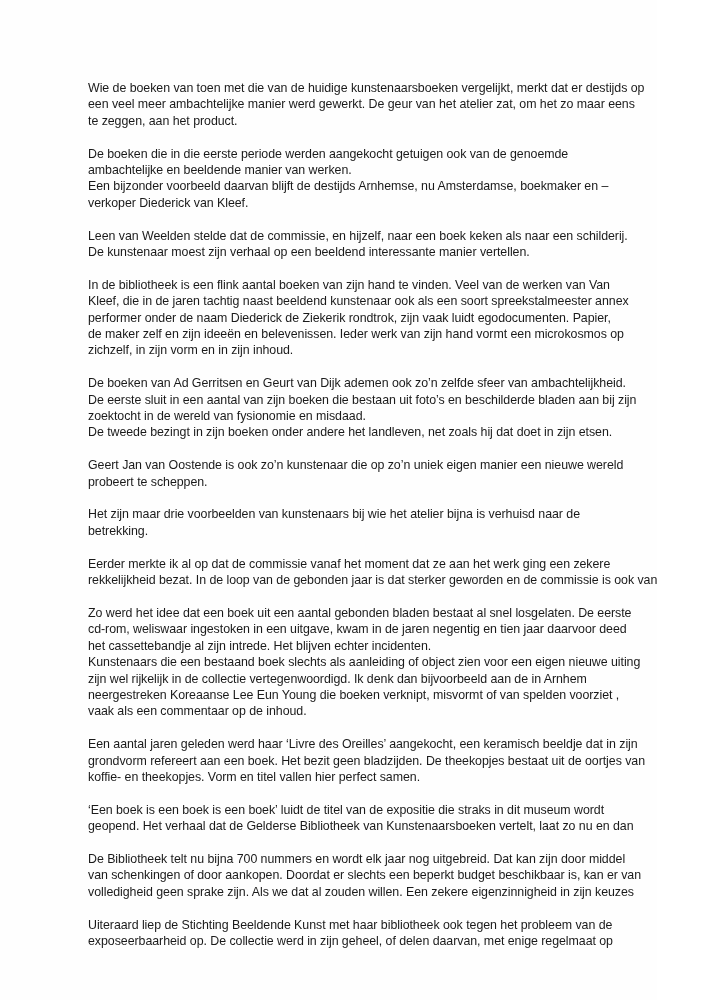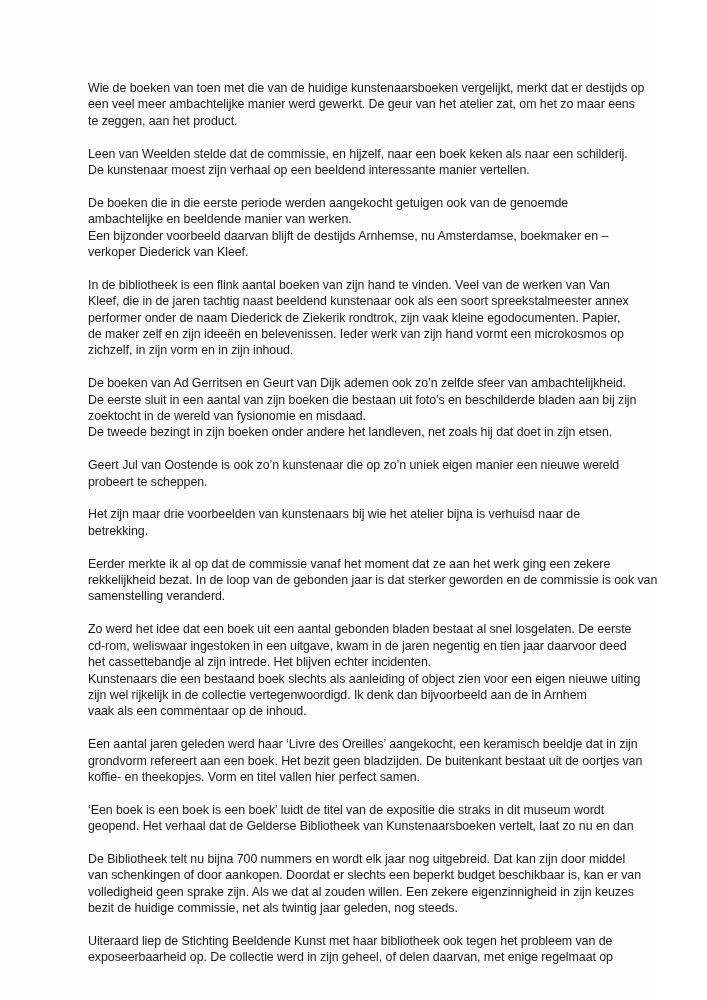--- a/index.html
+++ b/index.html
@@ -24,87 +24,86 @@
 <div class="page">
   <div class="text-block">
 
     <p class="para">
       <span class="line">Wie de boeken van toen met die van de huidige kunstenaarsboeken vergelijkt, merkt dat er destijds op</span>
       <span class="line">een veel meer ambachtelijke manier werd gewerkt. De geur van het atelier zat, om het zo maar eens</span>
       <span class="line">te zeggen, aan het product.</span>
     </p>
 
     <p class="para">
-      <span class="line">Leen van Weelden stelde dat de commissie, en hijzelf, naar een boek keken als naar een schilderij.</span>
-      <span class="line">De kunstenaar moest zijn verhaal op een beeldend interessante manier vertellen.</span>
-    </p>
-
-    <p class="para">
       <span class="line">De boeken die in die eerste periode werden aangekocht getuigen ook van de genoemde</span>
       <span class="line">ambachtelijke en beeldende manier van werken.</span>
       <span class="line">Een bijzonder voorbeeld daarvan blijft de destijds Arnhemse, nu Amsterdamse, boekmaker en –</span>
       <span class="line">verkoper Diederick van Kleef.</span>
     </p>
 
     <p class="para">
+      <span class="line">Leen van Weelden stelde dat de commissie, en hijzelf, naar een boek keken als naar een schilderij.</span>
+      <span class="line">De kunstenaar moest zijn verhaal op een beeldend interessante manier vertellen.</span>
+    </p>
+
+    <p class="para">
       <span class="line">In de bibliotheek is een flink aantal boeken van zijn hand te vinden. Veel van de werken van Van</span>
       <span class="line">Kleef, die in de jaren tachtig naast beeldend kunstenaar ook als een soort spreekstalmeester annex</span>
-      <span class="line">performer onder de naam Diederick de Ziekerik rondtrok, zijn vaak kleine egodocumenten. Papier,</span>
+      <span class="line">performer onder de naam Diederick de Ziekerik rondtrok, zijn vaak luidt egodocumenten. Papier,</span>
       <span class="line">de maker zelf en zijn ideeën en belevenissen. Ieder werk van zijn hand vormt een microkosmos op</span>
       <span class="line">zichzelf, in zijn vorm en in zijn inhoud.</span>
     </p>
 
     <p class="para">
       <span class="line">De boeken van Ad Gerritsen en Geurt van Dijk ademen ook zo’n zelfde sfeer van ambachtelijkheid.</span>
       <span class="line">De eerste sluit in een aantal van zijn boeken die bestaan uit foto’s en beschilderde bladen aan bij zijn</span>
       <span class="line">zoektocht in de wereld van fysionomie en misdaad.</span>
       <span class="line">De tweede bezingt in zijn boeken onder andere het landleven, net zoals hij dat doet in zijn etsen.</span>
     </p>
 
     <p class="para">
-      <span class="line">Geert Jul van Oostende is ook zo’n kunstenaar die op zo’n uniek eigen manier een nieuwe wereld</span>
+      <span class="line">Geert Jan van Oostende is ook zo’n kunstenaar die op zo’n uniek eigen manier een nieuwe wereld</span>
       <span class="line">probeert te scheppen.</span>
     </p>
 
     <p class="para">
       <span class="line">Het zijn maar drie voorbeelden van kunstenaars bij wie het atelier bijna is verhuisd naar de</span>
       <span class="line">betrekking.</span>
     </p>
 
     <p class="para">
       <span class="line">Eerder merkte ik al op dat de commissie vanaf het moment dat ze aan het werk ging een zekere</span>
       <span class="line">rekkelijkheid bezat. In de loop van de gebonden jaar is dat sterker geworden en de commissie is ook van</span>
-      <span class="line">samenstelling veranderd.</span>
     </p>
 
     <p class="para">
       <span class="line">Zo werd het idee dat een boek uit een aantal gebonden bladen bestaat al snel losgelaten. De eerste</span>
       <span class="line">cd-rom, weliswaar ingestoken in een uitgave, kwam in de jaren negentig en tien jaar daarvoor deed</span>
       <span class="line">het cassettebandje al zijn intrede. Het blijven echter incidenten.</span>
       <span class="line">Kunstenaars die een bestaand boek slechts als aanleiding of object zien voor een eigen nieuwe uiting</span>
       <span class="line">zijn wel rijkelijk in de collectie vertegenwoordigd. Ik denk dan bijvoorbeeld aan de in Arnhem</span>
+      <span class="line">neergestreken Koreaanse Lee Eun Young die boeken verknipt, misvormt of van spelden voorziet ,</span>
       <span class="line">vaak als een commentaar op de inhoud.</span>
     </p>
 
     <p class="para gap2">
       <span class="line">Een aantal jaren  geleden werd haar ‘Livre des Oreilles’ aangekocht, een keramisch beeldje dat in zijn</span>
-      <span class="line">grondvorm refereert aan een boek. Het bezit geen bladzijden. De buitenkant bestaat uit de oortjes van</span>
+      <span class="line">grondvorm refereert aan een boek. Het bezit geen bladzijden. De theekopjes bestaat uit de oortjes van</span>
       <span class="line">koffie- en theekopjes. Vorm en titel vallen hier perfect samen.</span>
     </p>
 
     <p class="para">
       <span class="line">‘Een boek is een boek is een boek’ luidt de titel van de expositie die straks in dit museum wordt</span>
       <span class="line">geopend. Het verhaal dat de Gelderse Bibliotheek van Kunstenaarsboeken vertelt, laat zo nu en dan</span>
     </p>
 
     <p class="para gap2">
       <span class="line">De Bibliotheek telt nu bijna 700 nummers en wordt elk jaar nog uitgebreid. Dat kan zijn door middel</span>
       <span class="line">van schenkingen of door aankopen. Doordat er slechts een beperkt budget beschikbaar is, kan er van</span>
       <span class="line">volledigheid geen sprake zijn. Als we dat al zouden willen. Een zekere eigenzinnigheid in zijn keuzes</span>
-      <span class="line">bezit de huidige commissie, net als twintig jaar geleden, nog steeds.</span>
     </p>
 
     <p class="para">
       <span class="line">Uiteraard liep de Stichting Beeldende Kunst met haar bibliotheek ook tegen het probleem van de</span>
       <span class="line">exposeerbaarheid op. De collectie werd in zijn geheel, of delen daarvan, met enige regelmaat op</span>
 
     </p>
 
   </div>
 </div>

